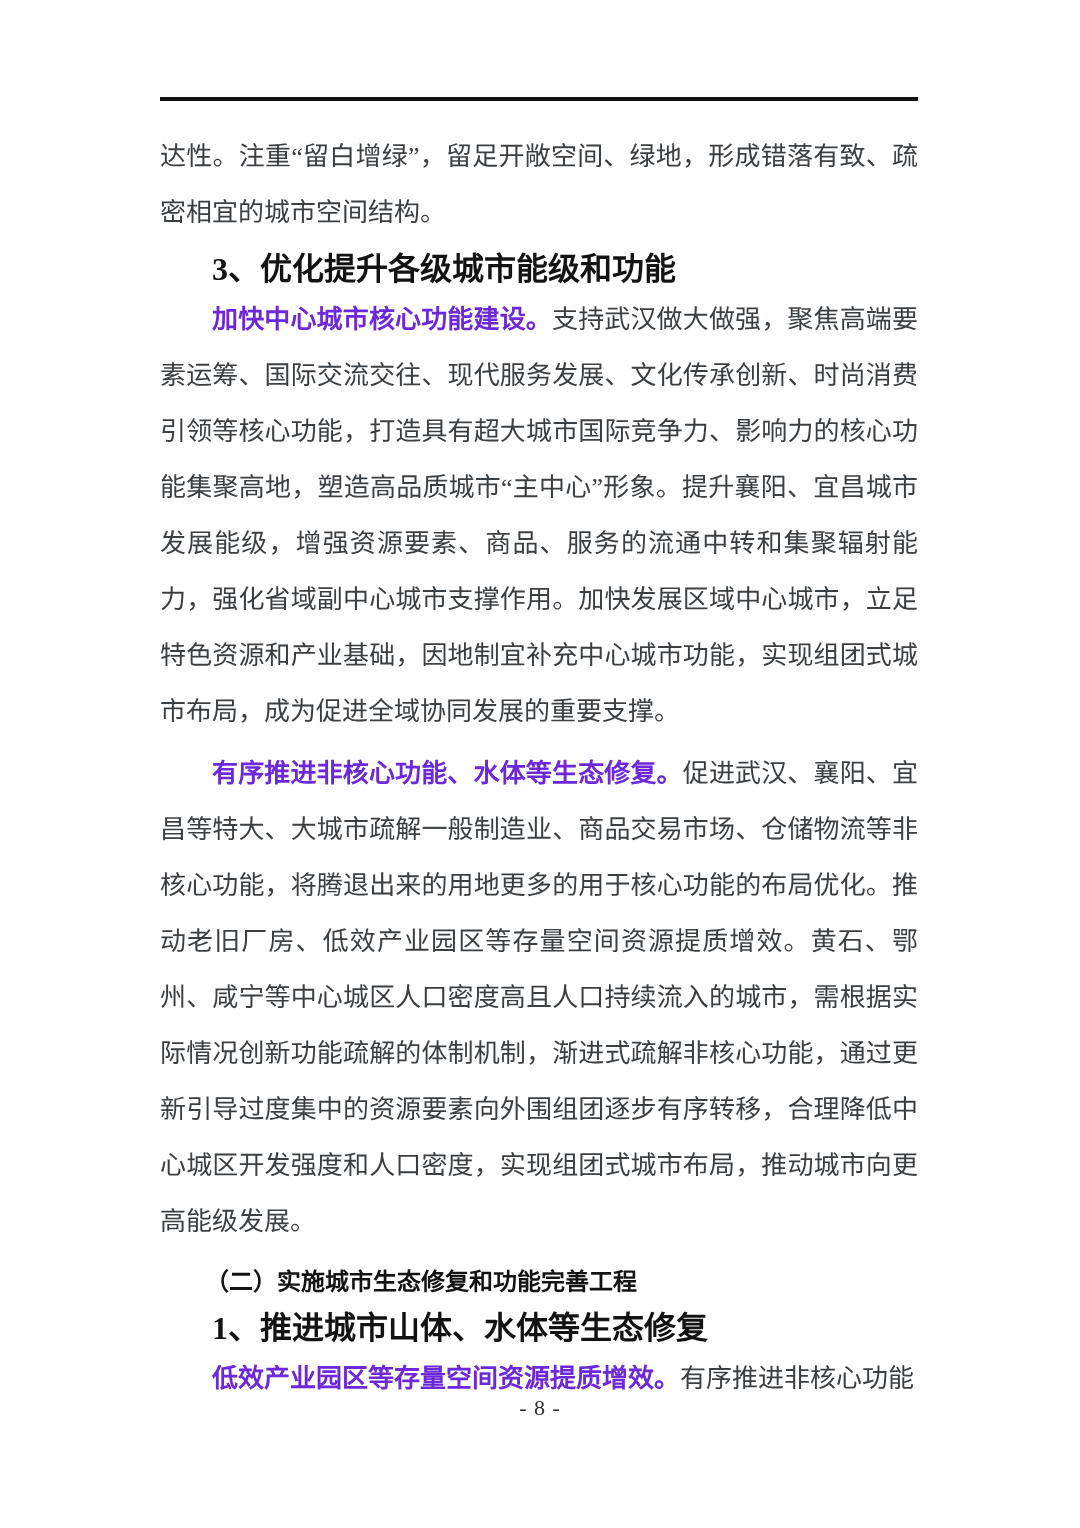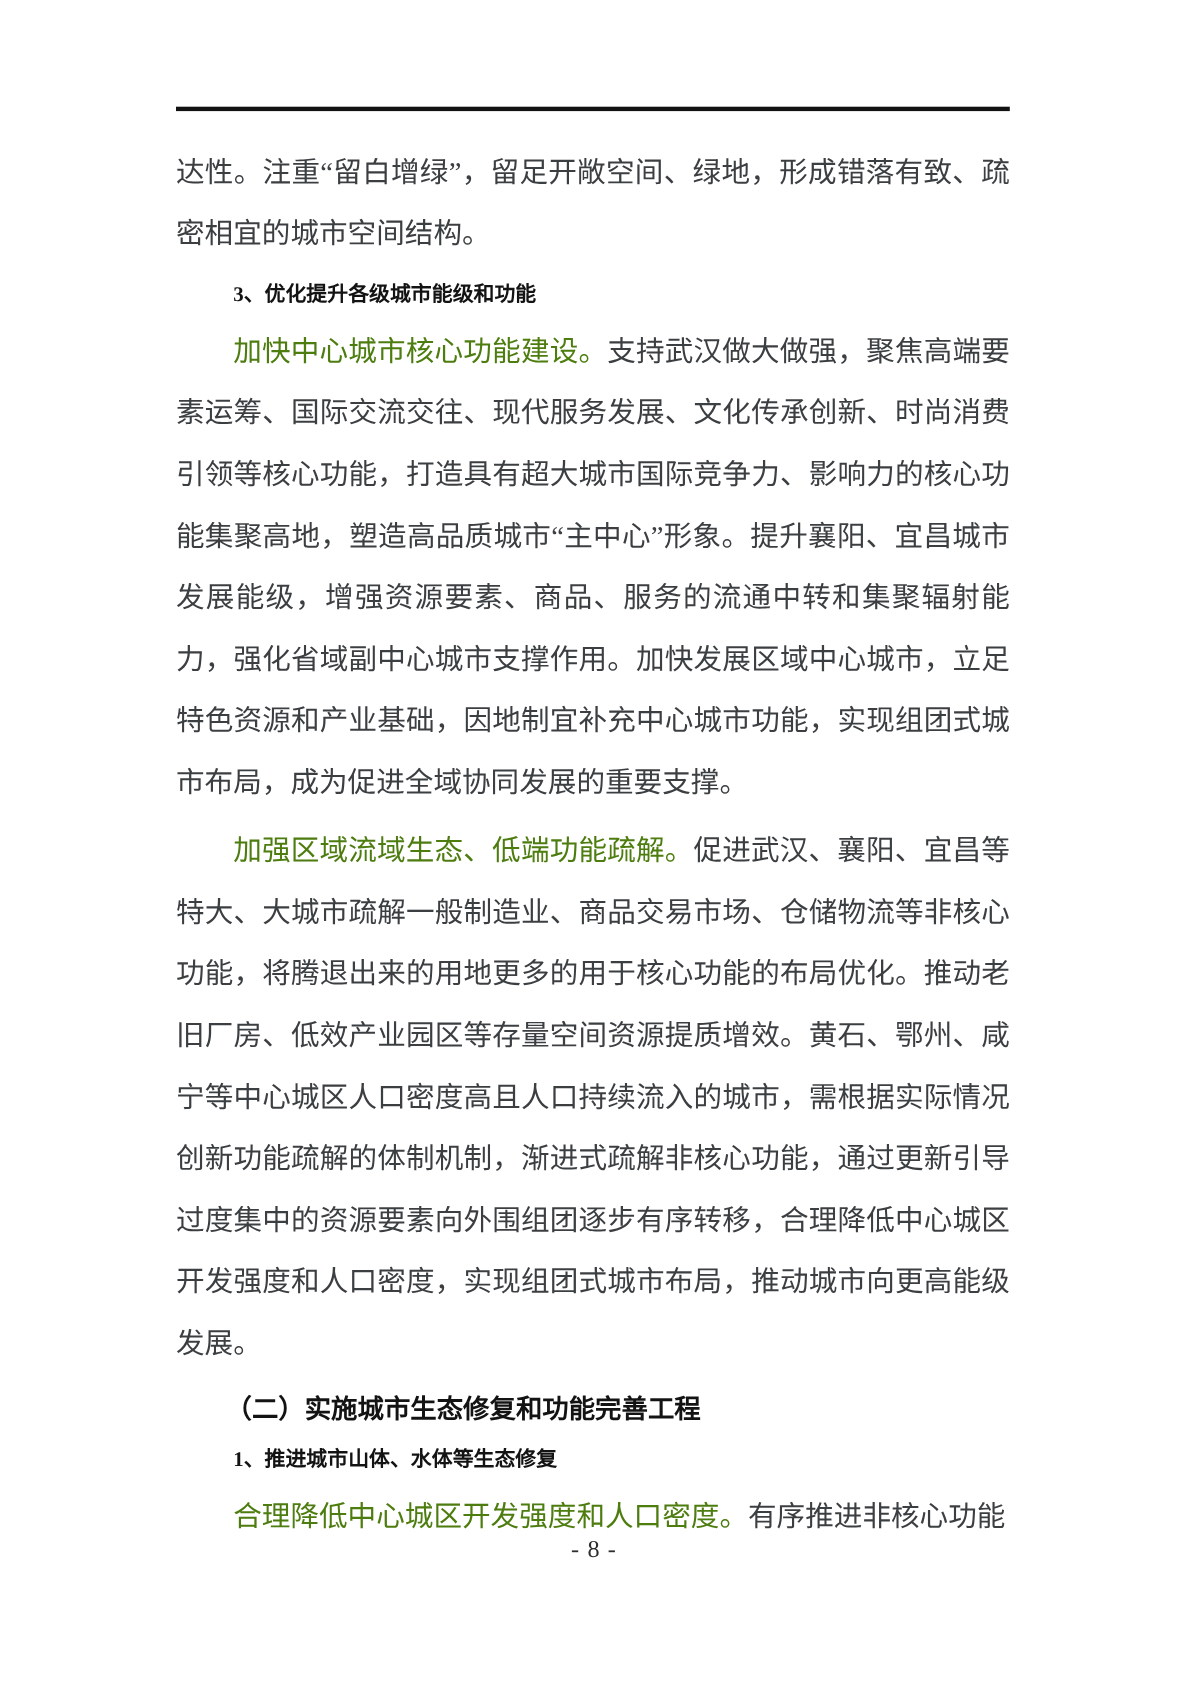--- a/index.html
+++ b/index.html
@@ -40,26 +40,26 @@
     word-break: break-all;
   }
   p.body.continuation {
     margin-top: 28px;
     text-indent: 0;
   }
   p.body.p-gap {
     margin-top: 6px;
   }
   p.body .lead {
-    font-weight: normal;
-    color: #4d7c0f;
+    font-weight: bold;
+    color: #6d28d9;
   }
   .heading {
     margin: 0;
-    font-size: 19px;
+    font-size: 32px;
     line-height: 46px;
     font-weight: bold;
     color: #131313;
     text-indent: 52px;
     word-break: break-all;
   }
   h3.h-num.first {
     margin-top: 5px;
   }
   h2.h-sec {
@@ -87,25 +87,25 @@
   <div class="header-rule"></div>
 
   <main class="content">
 
     <p class="body continuation"><span>达性。注重“留白增绿”，留足开敞空间、绿地，形成错落有致、疏密相宜的城市空间结构。</span></p>
 
     <h3 class="heading h-num first">3、优化提升各级城市能级和功能</h3>
 
     <p class="body"><b class="lead">加快中心城市核心功能建设。</b><span>支持武汉做大做强，聚焦高端要素运筹、国际交流交往、现代服务发展、文化传承创新、时尚消费引领等核心功能，打造具有超大城市国际竞争力、影响力的核心功能集聚高地，塑造高品质城市“主中心”形象。提升襄阳、宜昌城市发展能级，增强资源要素、商品、服务的流通中转和集聚辐射能力，强化省域副中心城市支撑作用。加快发展区域中心城市，立足特色资源和产业基础，因地制宜补充中心城市功能，实现组团式城市布局，成为促进全域协同发展的重要支撑。</span></p>
 
-    <p class="body p-gap"><b class="lead">加强区域流域生态、低端功能疏解。</b><span>促进武汉、襄阳、宜昌等特大、大城市疏解一般制造业、商品交易市场、仓储物流等非核心功能，将腾退出来的用地更多的用于核心功能的布局优化。推动老旧厂房、低效产业园区等存量空间资源提质增效。黄石、鄂州、咸宁等中心城区人口密度高且人口持续流入的城市，需根据实际情况创新功能疏解的体制机制，渐进式疏解非核心功能，通过更新引导过度集中的资源要素向外围组团逐步有序转移，合理降低中心城区开发强度和人口密度，实现组团式城市布局，推动城市向更高能级发展。</span></p>
+    <p class="body p-gap"><b class="lead">有序推进非核心功能、水体等生态修复。</b><span>促进武汉、襄阳、宜昌等特大、大城市疏解一般制造业、商品交易市场、仓储物流等非核心功能，将腾退出来的用地更多的用于核心功能的布局优化。推动老旧厂房、低效产业园区等存量空间资源提质增效。黄石、鄂州、咸宁等中心城区人口密度高且人口持续流入的城市，需根据实际情况创新功能疏解的体制机制，渐进式疏解非核心功能，通过更新引导过度集中的资源要素向外围组团逐步有序转移，合理降低中心城区开发强度和人口密度，实现组团式城市布局，推动城市向更高能级发展。</span></p>
 
     <h2 class="heading h-sec">（二）实施城市生态修复和功能完善工程</h2>
 
     <h3 class="heading h-num">1、推进城市山体、水体等生态修复</h3>
 
-    <p class="body"><b class="lead">合理降低中心城区开发强度和人口密度。</b><span>有序推进非核心功能</span></p>
+    <p class="body"><b class="lead">低效产业园区等存量空间资源提质增效。</b><span>有序推进非核心功能</span></p>
 
   </main>
 
   <footer class="page-footer">- 8 -</footer>
 
 </div>
 
 </body></html>

